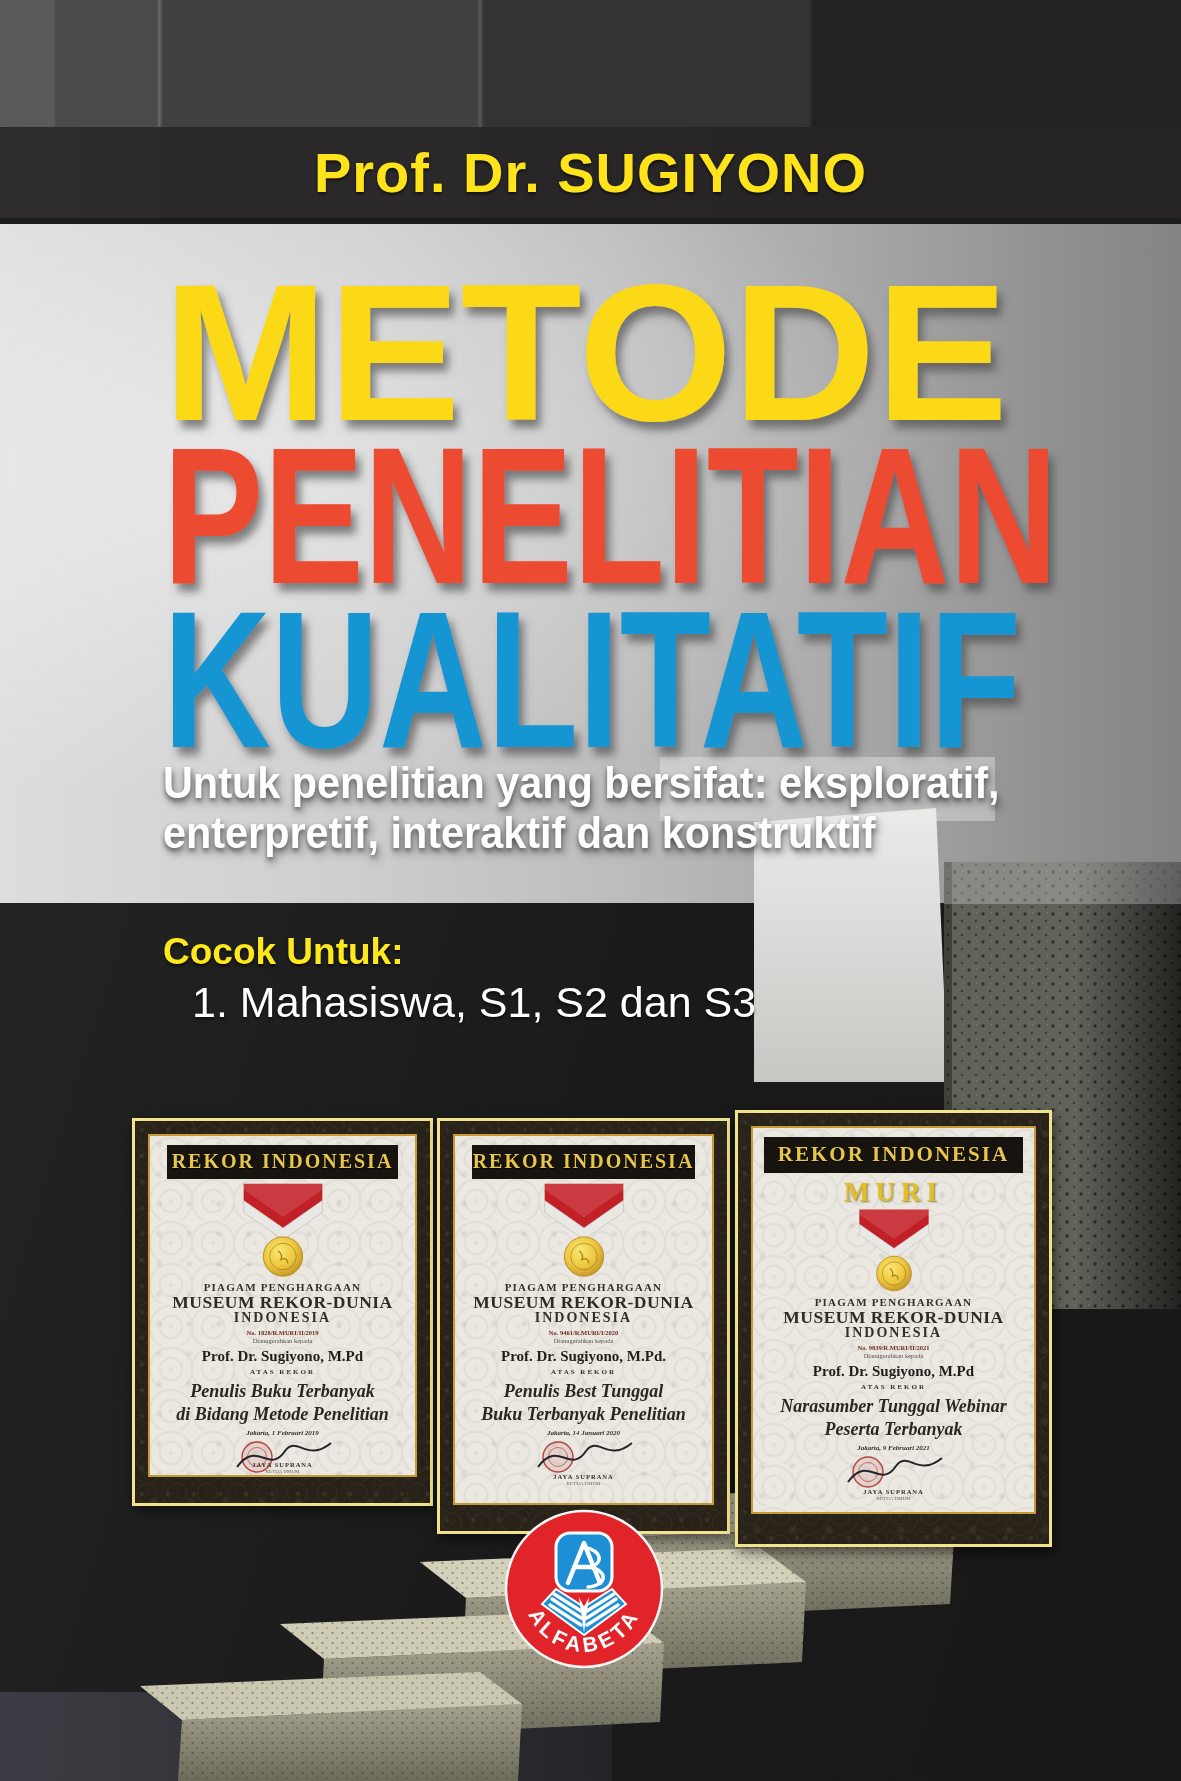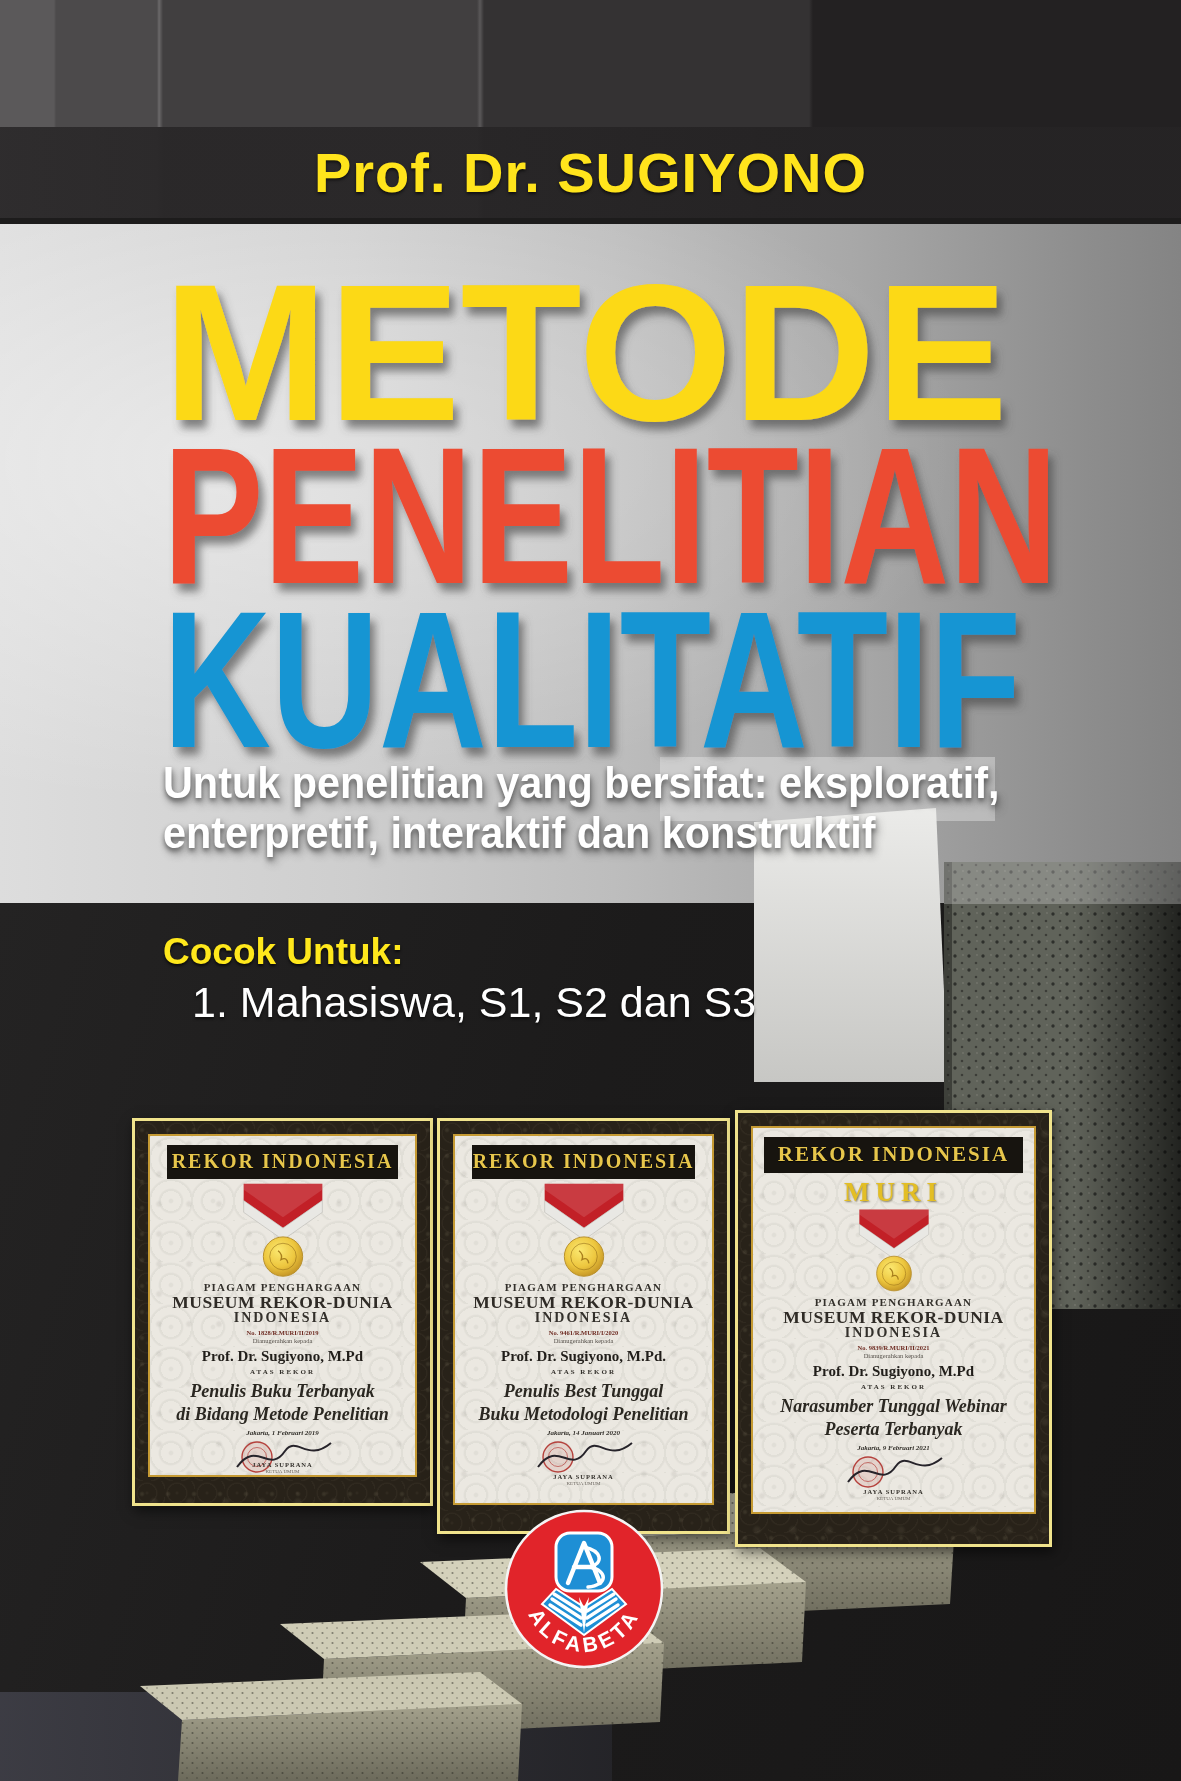--- a/index.html
+++ b/index.html
@@ -234,21 +234,21 @@
       </div>
       <div class="piagam">PIAGAM PENGHARGAAN</div>
       <div class="museum">MUSEUM REKOR-DUNIA</div>
       <div class="country">INDONESIA</div>
       <div class="cnum">No. 9461/R.MURI/I/2020</div>
       <div class="grant">Dianugerahkan kepada</div>
       <div class="recipient">Prof. Dr. Sugiyono, M.Pd.</div>
       <div class="atas">ATAS REKOR</div>
       <div class="ach">
         <div>Penulis Best Tunggal</div>
-        <div>Buku Metodologi Penelitian</div>
+        <div>Buku Terbanyak Penelitian</div>
       </div>
       <div class="cdate">Jakarta, 14 Januari 2020</div>
       <div class="sig">
         <svg width="112" height="40" viewBox="0 0 112 40">
           <circle cx="30" cy="22" r="15" fill="rgba(181,65,60,0.12)" stroke="#b5413c" stroke-width="1.4"></circle>
           <circle cx="30" cy="22" r="9.5" fill="none" stroke="#b5413c" stroke-width="0.7"></circle>
           <path d="M10,32 C30,4 42,40 58,16 C70,0 80,28 104,8" fill="none" stroke="#26232a" stroke-width="2"></path>
         </svg>
         <div class="signer">JAYA SUPRANA</div>
         <div class="signer-title">KETUA UMUM</div>

